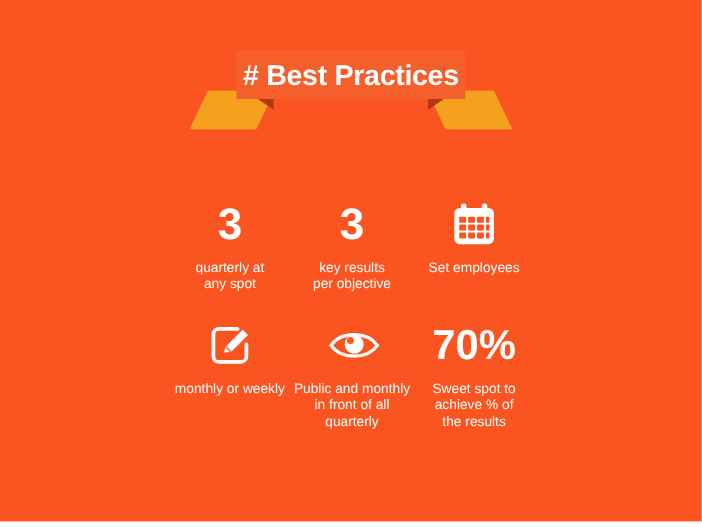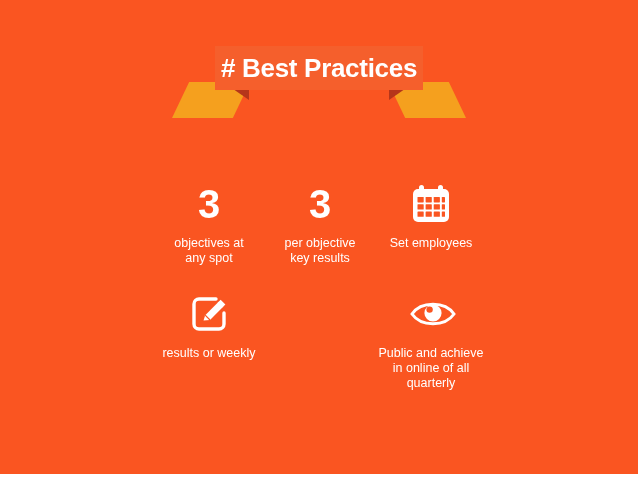--- a/index.html
+++ b/index.html
@@ -151,32 +151,32 @@
 
   <div id="grid">
 
     <div class="grid-row row1">
 
       <div class="cell">
         <div class="cell-figure">
           <div class="big-number">3</div>
         </div>
         <div class="cell-caption">
-          <div>objectives at</div>
+          <div>quarterly at</div>
           <div>any spot</div>
         </div>
       </div>
 
       <div class="cell">
         <div class="cell-figure">
           <div class="big-number">3</div>
         </div>
         <div class="cell-caption">
+          <div>key results</div>
           <div>per objective</div>
-          <div>key results</div>
         </div>
       </div>
 
       <div class="cell">
         <div class="cell-figure">
           <span class="icon-box">
             <svg width="46" height="46" viewBox="0 0 46 46">
               <rect x="11" y="4" width="5" height="9" rx="2.5" fill="#ffffff"></rect>
               <rect x="30" y="4" width="5" height="9" rx="2.5" fill="#ffffff"></rect>
               <rect x="5" y="8" width="36" height="33" rx="5" fill="#ffffff"></rect>
@@ -211,37 +211,47 @@
           <span class="icon-box">
             <svg width="46" height="46" viewBox="0 0 46 46">
               <path d="M30 8 H13 a5 5 0 0 0 -5 5 v20 a5 5 0 0 0 5 5 h20 a5 5 0 0 0 5 -5 V22" fill="none" stroke="#ffffff" stroke-width="3.4" stroke-linecap="round" stroke-linejoin="round"></path>
               <path d="M17.5 29.5 L19.2 24.2 L32.6 10.8 L37.4 15.6 L24 29 Z" fill="#ffffff"></path>
               <path d="M34.6 8.8 L39.4 13.6 L36.4 16.6 L31.6 11.8 Z" fill="#ffffff"></path>
               <path d="M19.2 24.2 L24 29" stroke="#fa5521" stroke-width="1.2"></path>
             </svg>
           </span>
         </div>
         <div class="cell-caption">
-          <div>results or weekly</div>
+          <div>monthly or weekly</div>
         </div>
       </div>
 
       <div class="cell">
         <div class="cell-figure">
           <span class="icon-box">
             <svg width="50" height="46" viewBox="0 0 50 46">
               <path d="M4 23 C13 10, 37 10, 46 23 C37 36, 13 36, 4 23 Z" fill="none" stroke="#ffffff" stroke-width="3"></path>
               <circle cx="25" cy="22" r="8.6" fill="#ffffff"></circle>
               <circle cx="21.6" cy="18.6" r="3.2" fill="#fa5521"></circle>
             </svg>
           </span>
         </div>
         <div class="cell-caption">
-          <div>Public and achieve</div>
-          <div>in online of all</div>
+          <div>Public and monthly</div>
+          <div>in front of all</div>
           <div>quarterly</div>
         </div>
       </div>
 
+      <div class="cell">
+        <div class="cell-figure">
+          <div class="big-number pct">70%</div>
+        </div>
+        <div class="cell-caption">
+          <div>Sweet spot to</div>
+          <div>achieve % of</div>
+          <div>the results</div>
+        </div>
+      </div>
 
     </div>
   </div>
 </div>
 
 </body></html>

